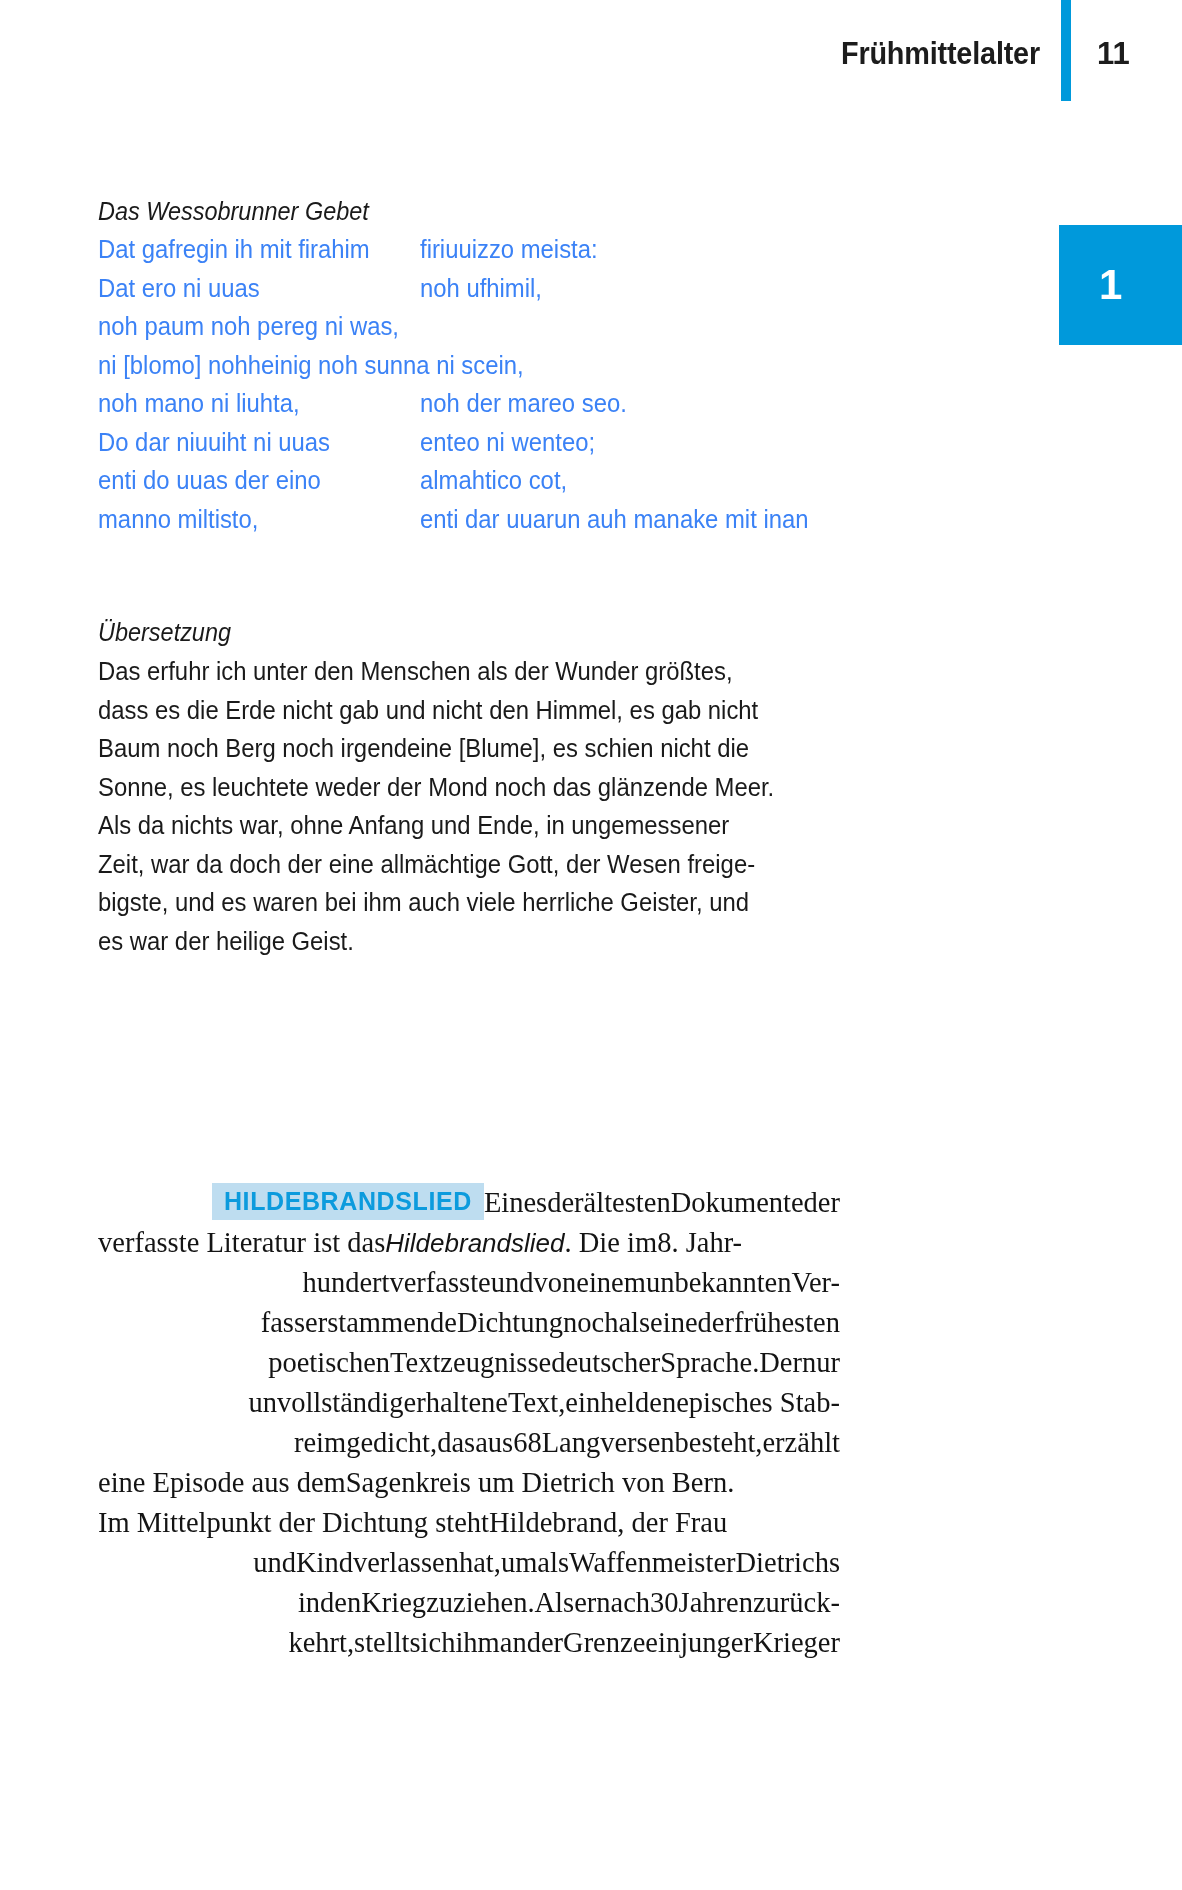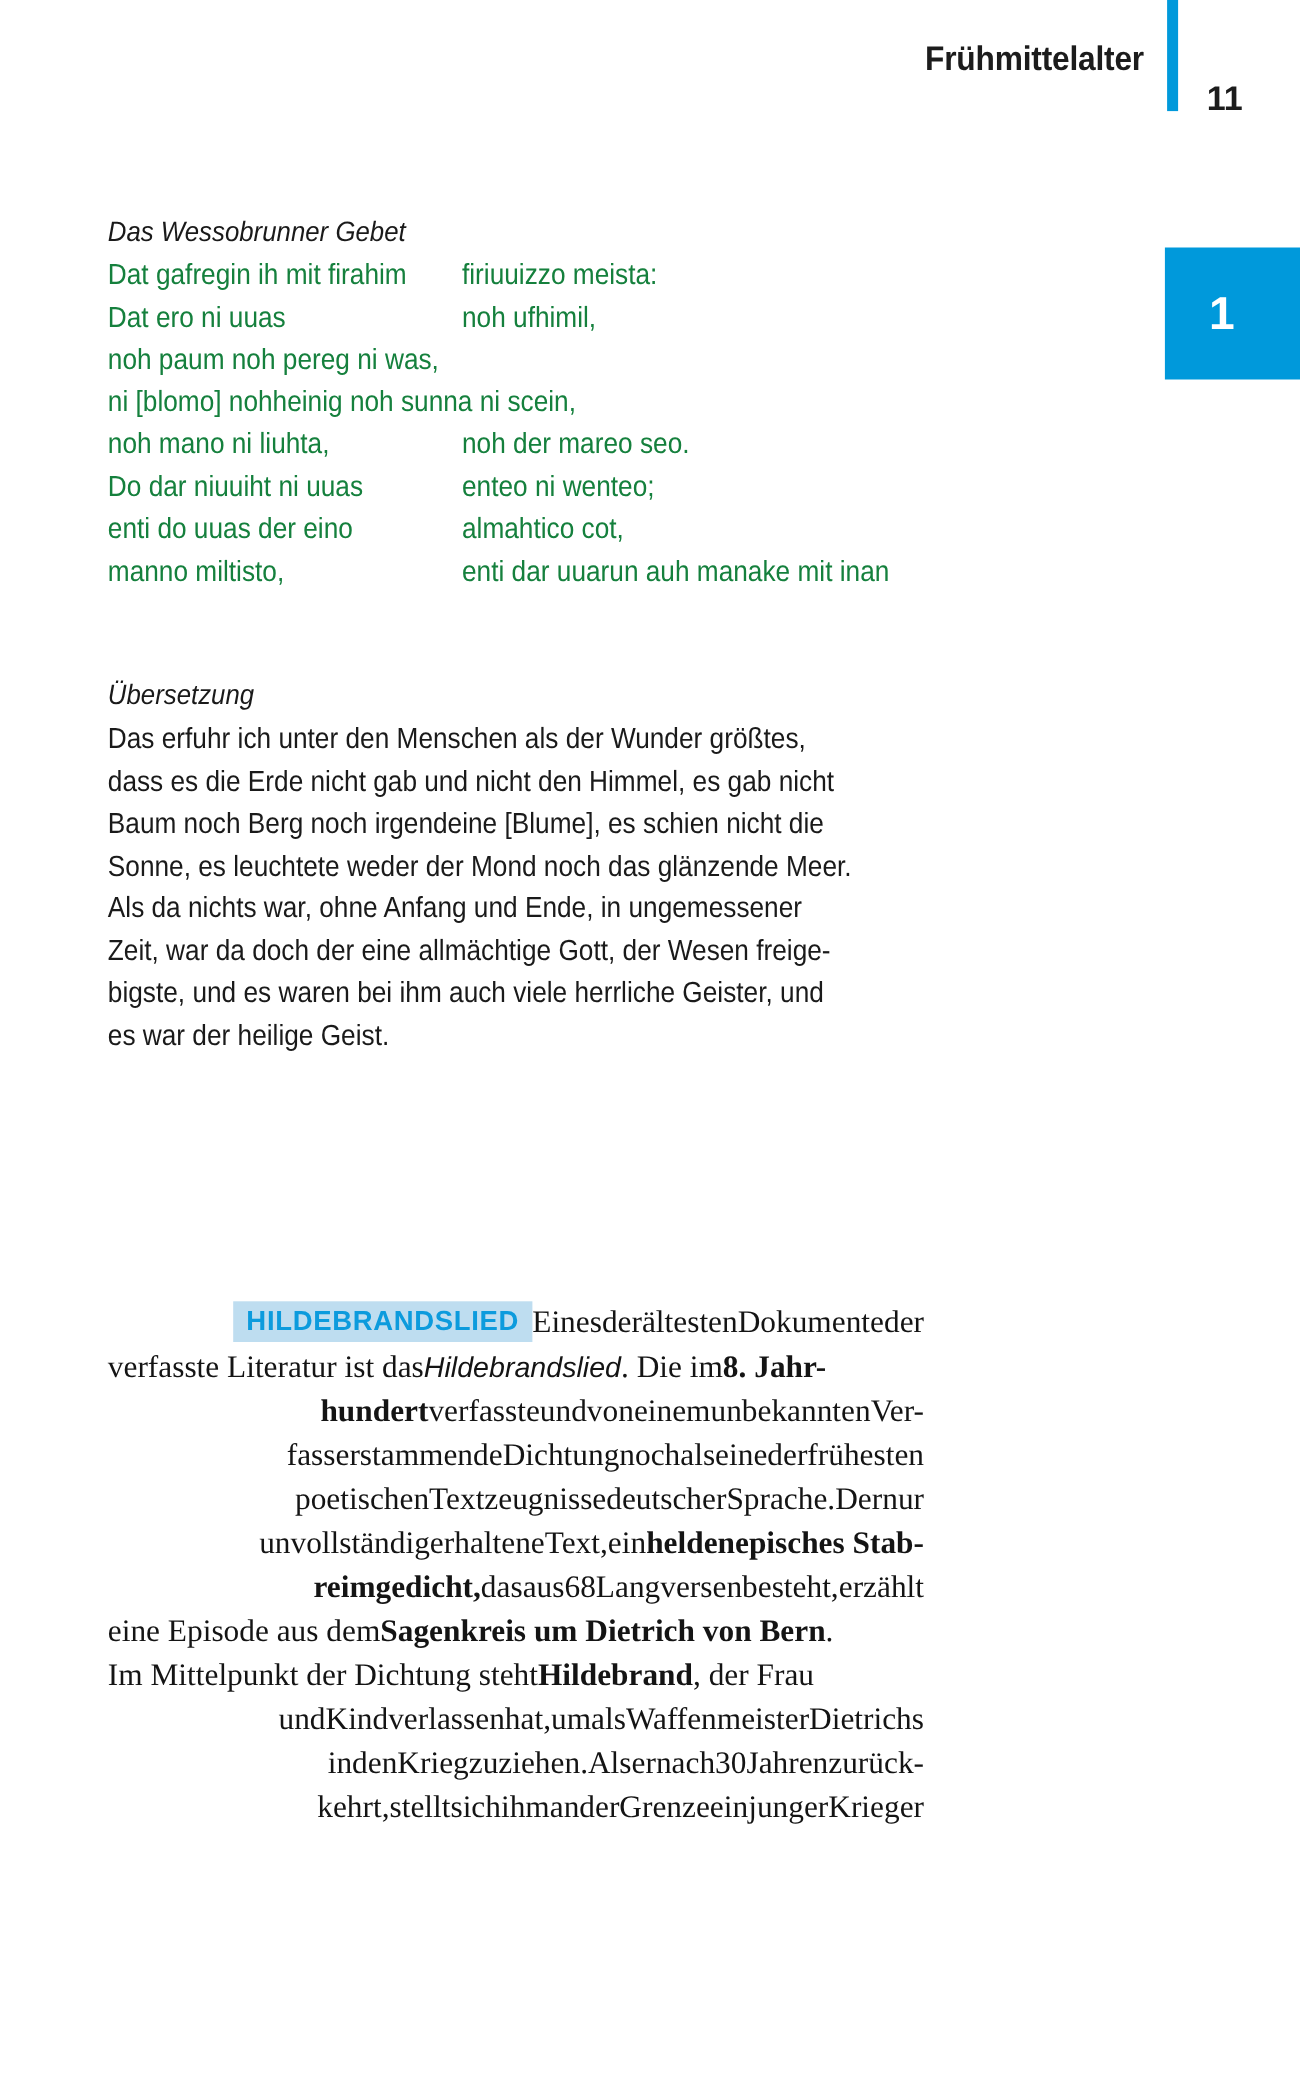--- a/index.html
+++ b/index.html
@@ -47,21 +47,20 @@
     background: #0099DB;
   }
   .page-number {
     position: absolute;
     left: 1097px;
     top: 36px;
     font-family: "Liberation Sans Narrow", "Liberation Sans", sans-serif;
     font-weight: bold;
     font-size: 31px;
     color: #1c1c1c;
-    margin-top: 36px;
   }
 
   
   .chapter-tab {
     position: absolute;
     left: 1059px;
     top: 225px;
     width: 123px;
     height: 120px;
     background: #0099DB;
@@ -91,21 +90,21 @@
     color: #1a1a1a;
     transform: scaleX(0.92);
     transform-origin: left center;
     white-space: nowrap;
   }
   .poem-line {
     display: flex;
     font-family: "Liberation Sans Narrow", "Liberation Sans", sans-serif;
     font-size: 26.5px;
     line-height: 38.5px;
-    color: #15803d;
+    color: #3b82f6;
     white-space: nowrap;
     justify-content: center;
   }
   .poem-line > .col-a {
     width: 322px;
     flex: 0 0 322px;
     transform: scaleX(0.9);
     transform-origin: left center;
   }
   .poem-line > .col-b {
@@ -155,21 +154,21 @@
     white-space: nowrap;
     display: flex;
     justify-content: flex-end;
     align-items: baseline;
   }
   .body-line.flush {
     display: block;
   }
   .body-line .w { display: inline-block; }
   .body-line b, .body-line .b {
-    font-weight: bold;
+    font-weight: normal;
   }
   .body-line i, .body-line .i {
     font-style: italic;
     font-family: "Liberation Sans Narrow", "Liberation Sans", sans-serif;
     font-size: 26px;
   }
   .kw {
     display: inline-block;
     background: #BEDDF0;
     color: #0C9BDD;

